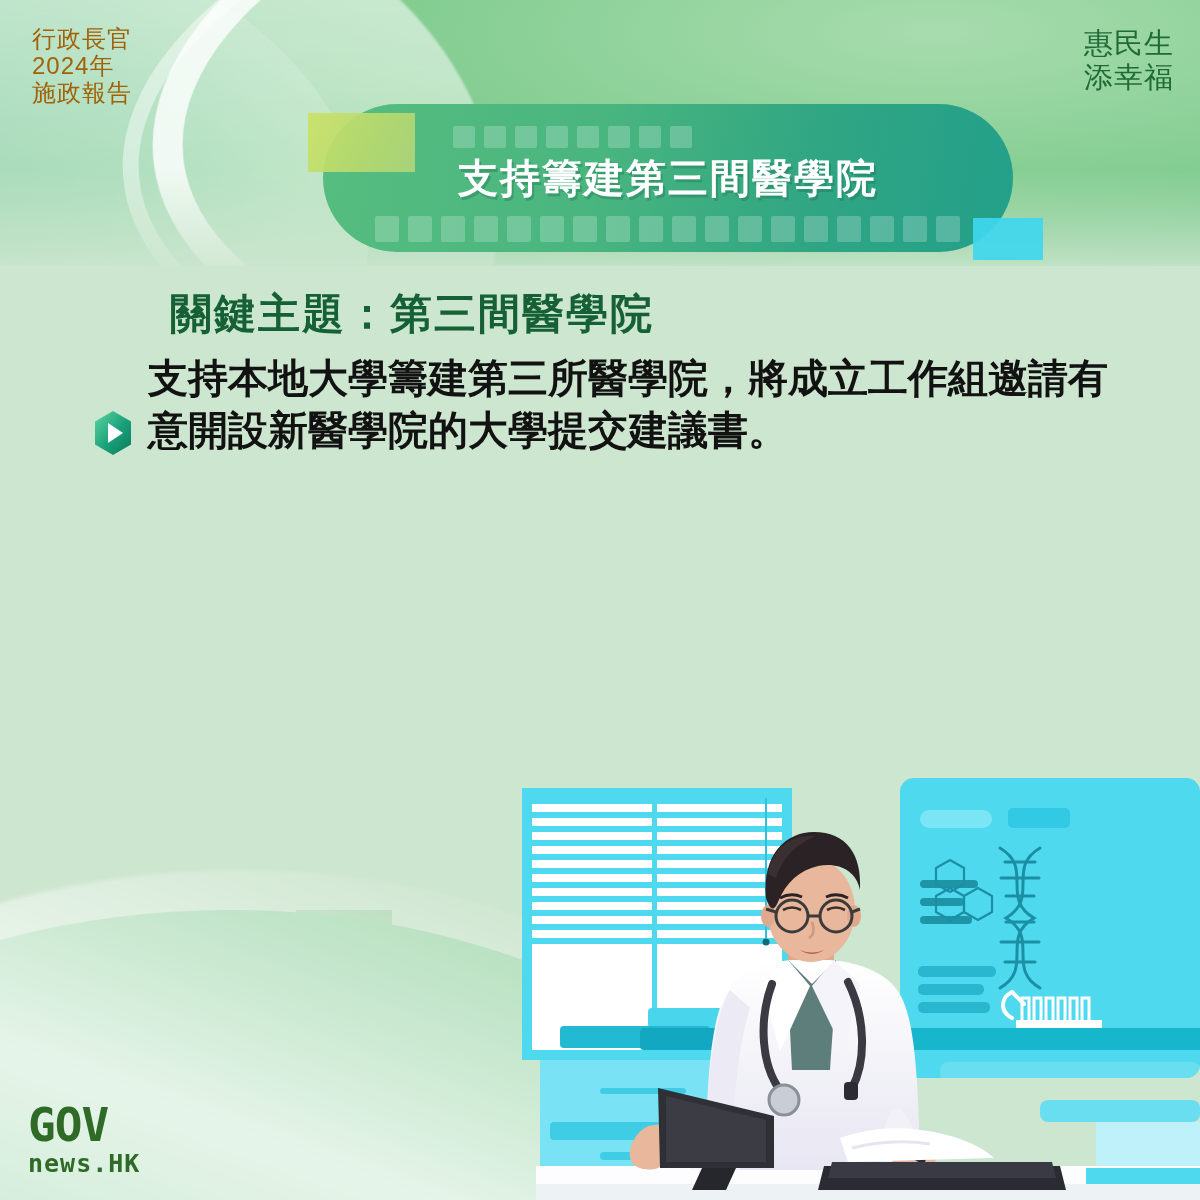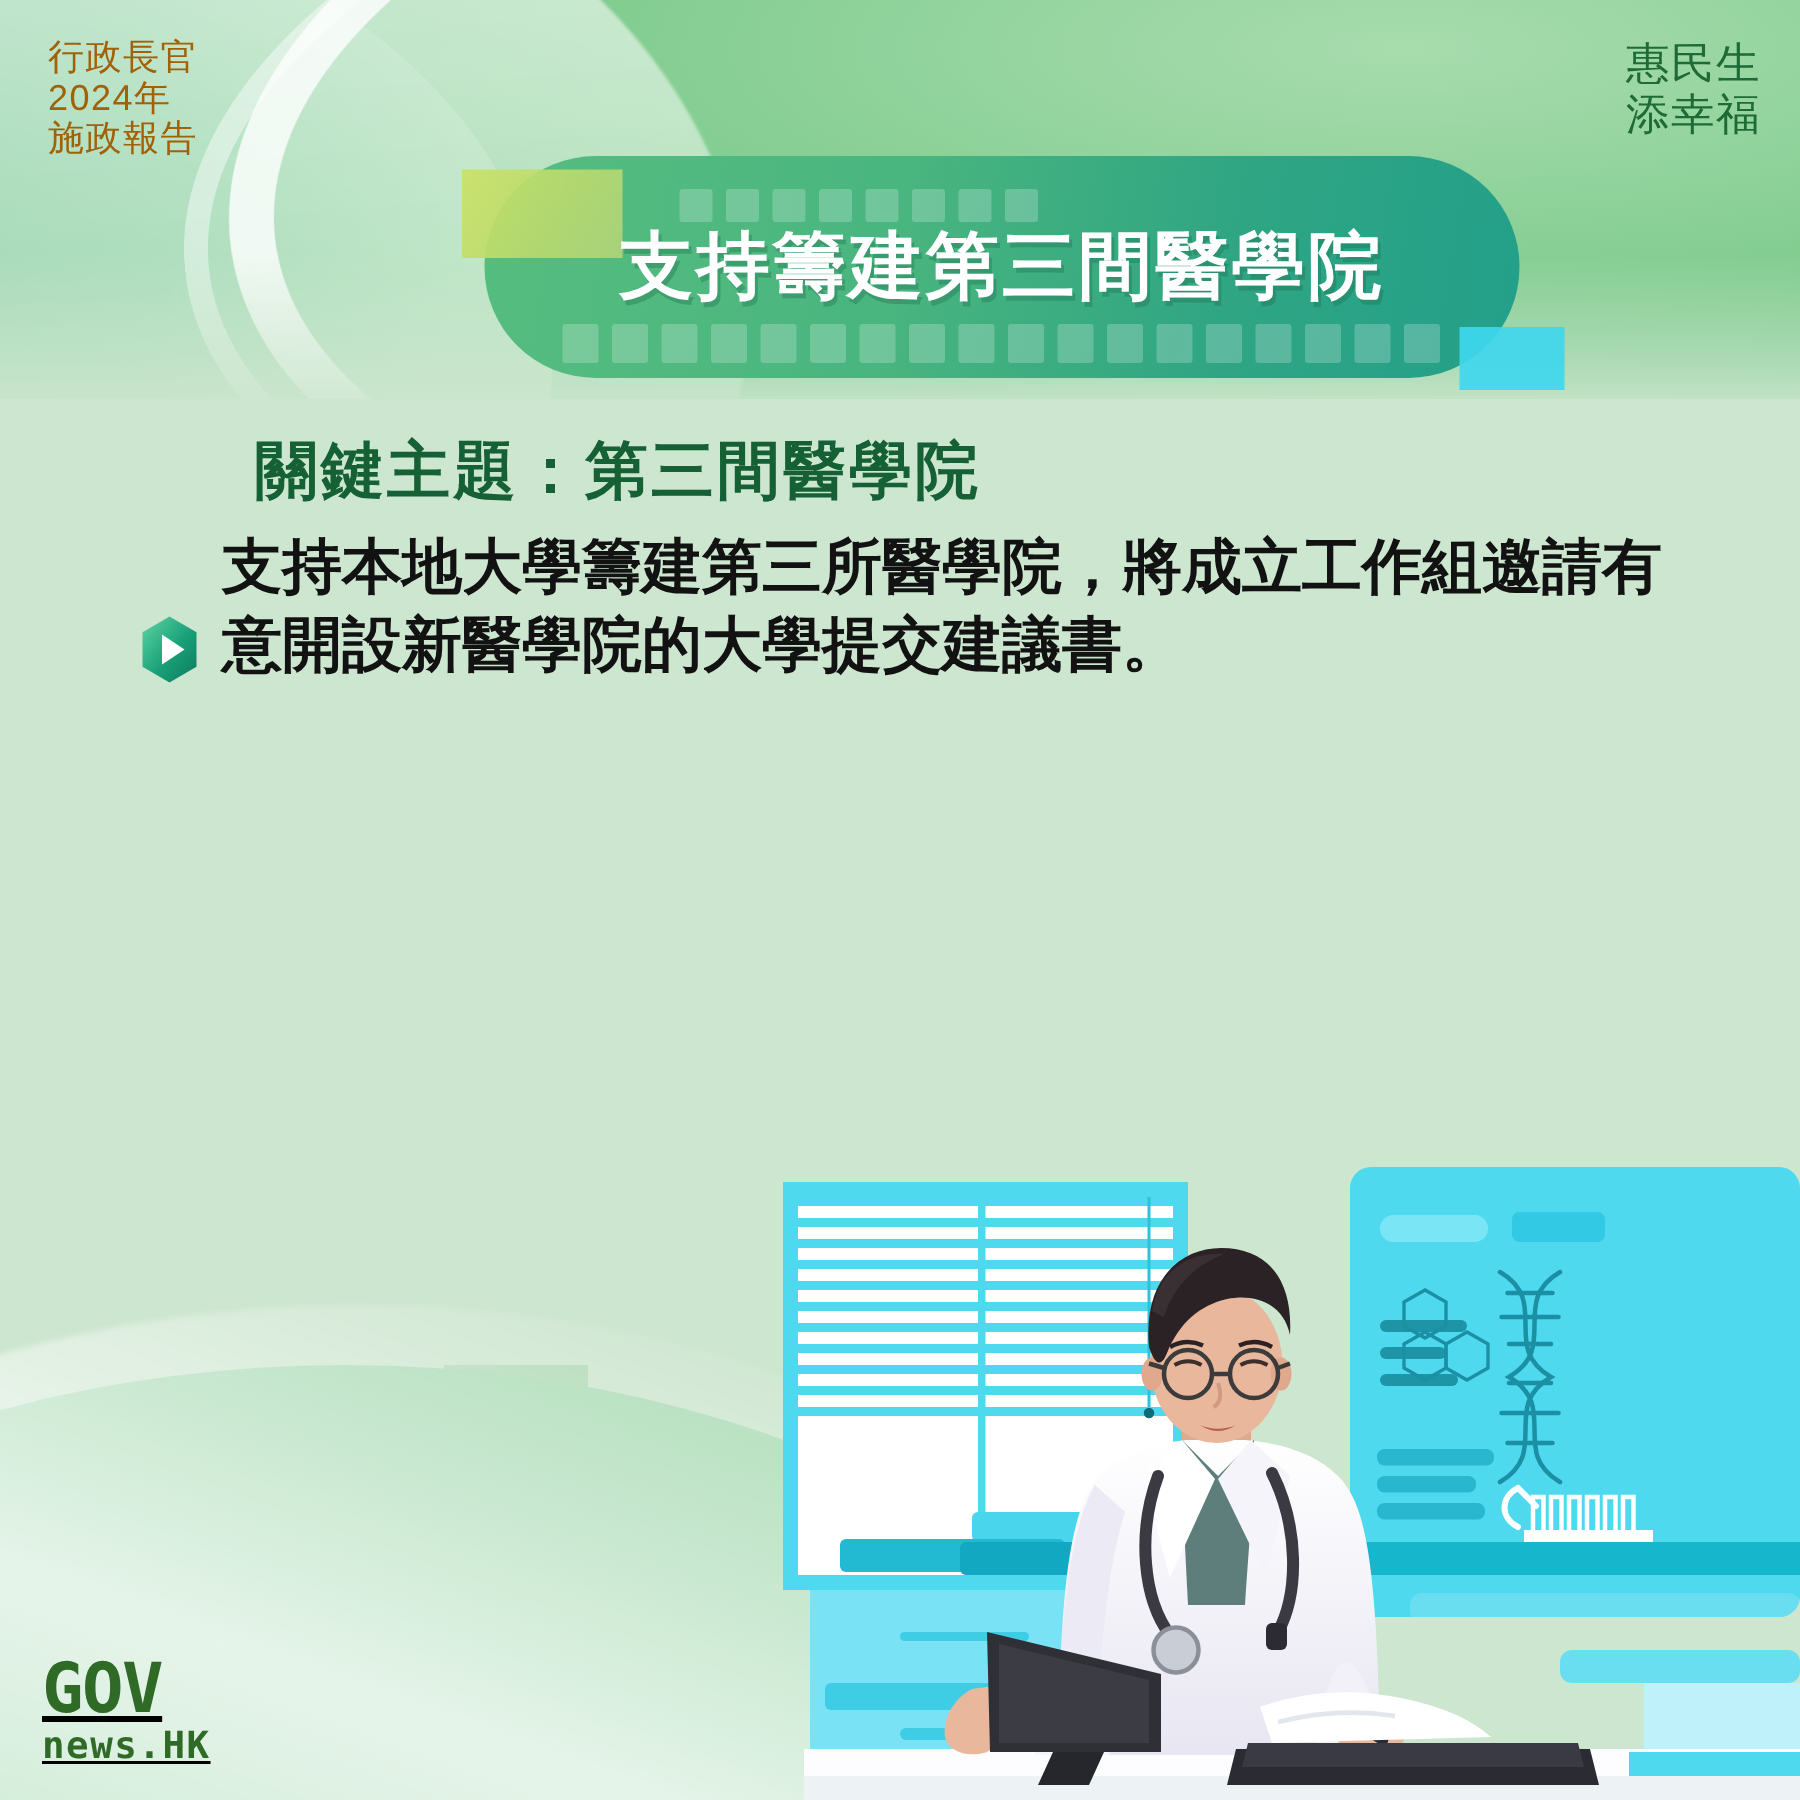--- a/index.html
+++ b/index.html
@@ -86,21 +86,21 @@
     background:linear-gradient(120deg,#cbe264 0%,#b7d96f 60%,#aed47a 100%);
     opacity:.92;
   }
   .accent-cyan{
     position:absolute;left:650px;top:114px;width:70px;height:42px;z-index:7;
     background:#3fd7ee;opacity:.92;
   }
   .pill-title{
     position:absolute;left:0;top:0;width:690px;height:148px;z-index:9;
     display:flex;align-items:center;justify-content:center;
-    color:#ffffff;font-weight:700;font-size:49px;letter-spacing:2px;
+    color:#ffffff;font-weight:700;font-size:40px;letter-spacing:2px;
     text-shadow:2px 3px 0 rgba(30,110,78,.35);
     white-space:nowrap;
   }
 
   
   .subtitle{
     position:absolute;left:150px;top:286px;z-index:10;
     color:#156135;font-weight:700;font-size:42px;letter-spacing:2px;margin-left:20px;
   }
   .bullets{position:absolute;left:92px;top:352px;width:1030px;z-index:10;}
@@ -123,21 +123,21 @@
     background:linear-gradient(20deg,#6fc389 0%,#8ed0a0 45%,#b6e0bd 100%);
   }
   .bottom-swoosh-hi{
     position:absolute;left:-350px;bottom:-430px;width:1180px;height:760px;z-index:4;
     border-radius:50%;
     background:linear-gradient(20deg,rgba(255,255,255,.0) 0%,rgba(255,255,255,.55) 40%,rgba(255,255,255,.75) 60%,rgba(255,255,255,0) 90%);
     filter:blur(2px);
   }
 
   
-  .logo{position:absolute;left:28px;bottom:22px;z-index:20;text-decoration:underline;}
+  .logo{position:absolute;left:28px;bottom:22px;z-index:20;}
   .logo-gov{
     color:#2f6b26;font-weight:700;font-size:46px;letter-spacing:-1px;line-height:.95;
     font-family:"DejaVu Sans Mono","Liberation Mono",monospace;
   }
   .logo-sub{
     color:#2f6b26;font-weight:700;font-size:25px;letter-spacing:1px;margin-top:1px;
     font-family:"DejaVu Sans Mono","Liberation Mono",monospace;
   }
 
   

